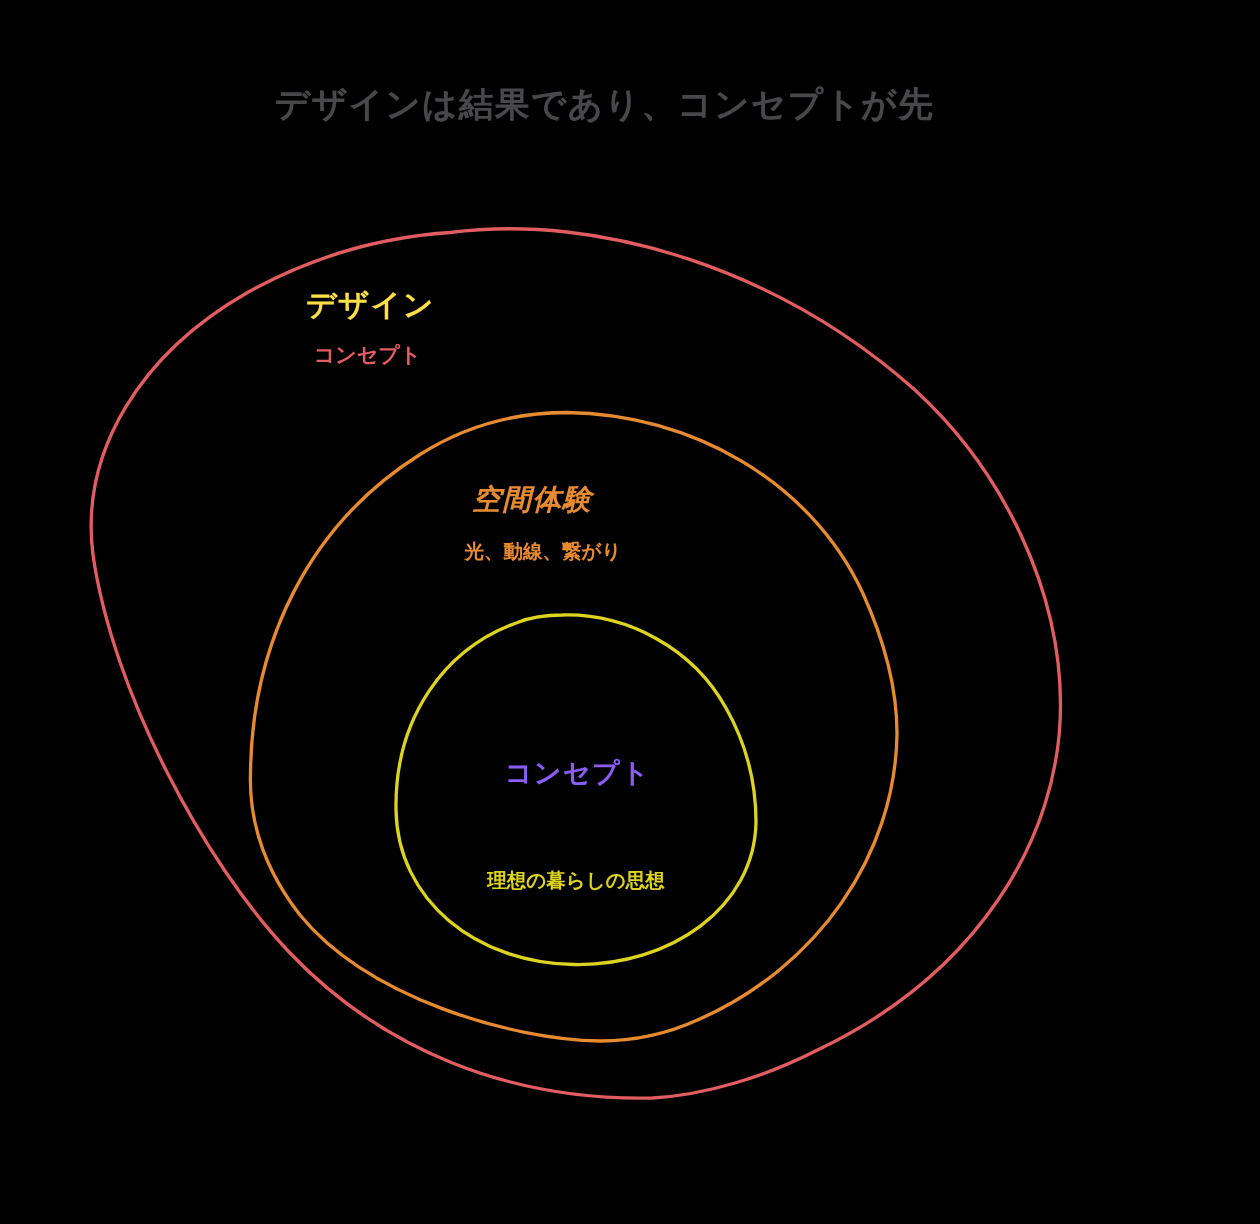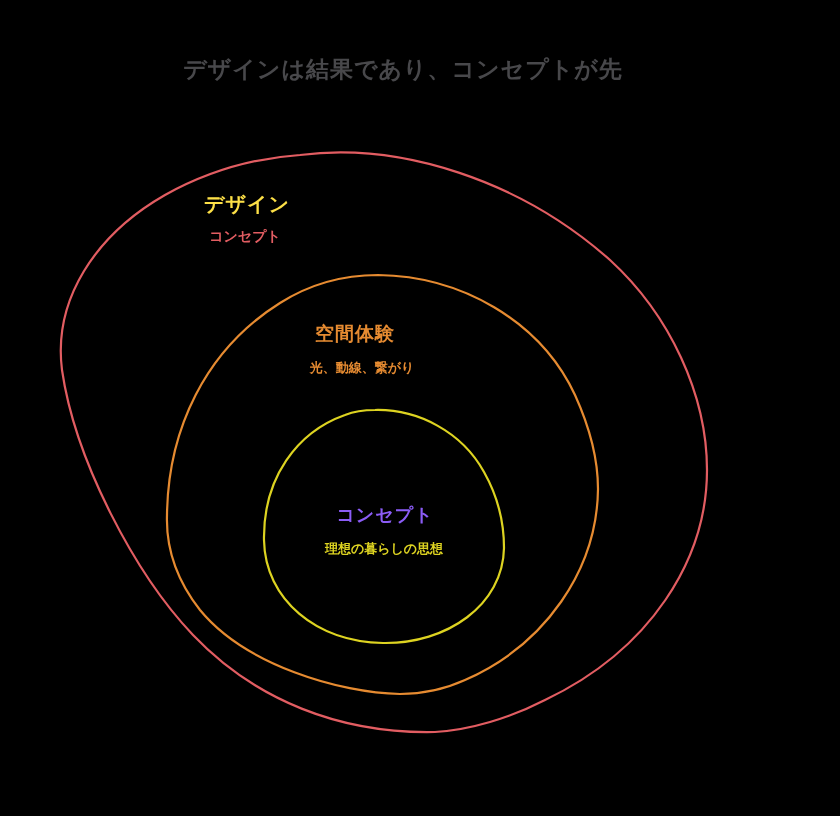--- a/index.html
+++ b/index.html
@@ -36,21 +36,21 @@
     line-height: 1;
   }
   .diagram-title {
     top: 58px;
     left: 403px;
     font-size: 23px;
     letter-spacing: 1px;
   }
   .label-design    { top: 194px; left: 247px; font-size: 20px; letter-spacing: 1px; }
   .sublabel-design { top: 229px; left: 245px; font-size: 14px; }
-  .label-exp       { top: 324px; left: 355px; font-size: 19px; letter-spacing: 1px; }
+  .label-exp       { top: 324px; left: 355px; font-size: 19px; letter-spacing: 1px; font-style: italic; }
   .sublabel-exp    { top: 361px; left: 362px; font-size: 13px; }
   .label-concept   { top: 506px; left: 385px; font-size: 18px; letter-spacing: 1px; }
   .sublabel-concept{ top: 542px; left: 384px; font-size: 13px; }
 </style>
 </head>
 <body>
 
 <div class="stage">
 
   <div class="txt diagram-title" style="color: rgb(72, 72, 75);">デザインは結果であり、コンセプトが先</div>
@@ -83,15 +83,15 @@
              C 355 411, 365 410, 375 410 Z" stroke="#ddd321"></path>
   </svg>
 
   <div class="txt label-design" style="color: #fde047;">デザイン</div>
   <div class="txt sublabel-design" style="color: rgb(226, 93, 98);">コンセプト</div>
 
   <div class="txt label-exp" style="color: rgb(230, 139, 49);">空間体験</div>
   <div class="txt sublabel-exp" style="color: rgb(230, 139, 49);">光、動線、繋がり</div>
 
   <div class="txt label-concept" style="color: #8b5cf6;">コンセプト</div>
-  <div class="txt sublabel-concept" style="color: rgb(221, 211, 33);">理想の暮らしの思想</div>
+  <div class="txt sublabel-concept" style="color: rgb(221, 211, 33); margin-top: 38px;">理想の暮らしの思想</div>
 
 </div>
 
 </body></html>

